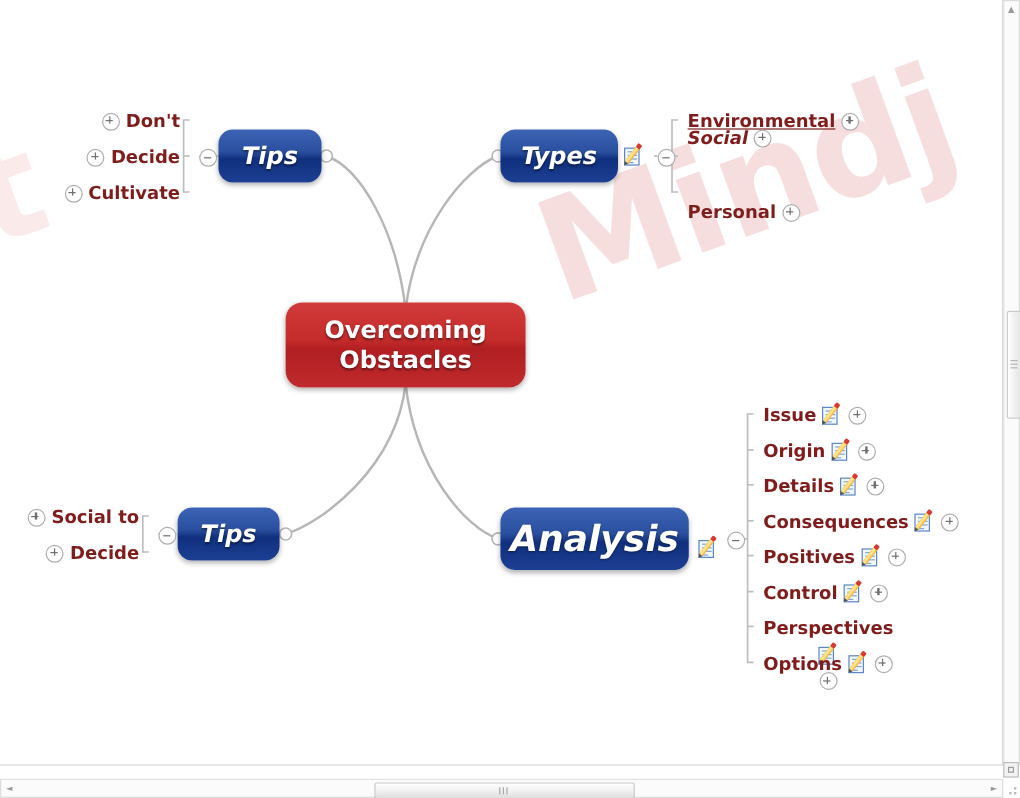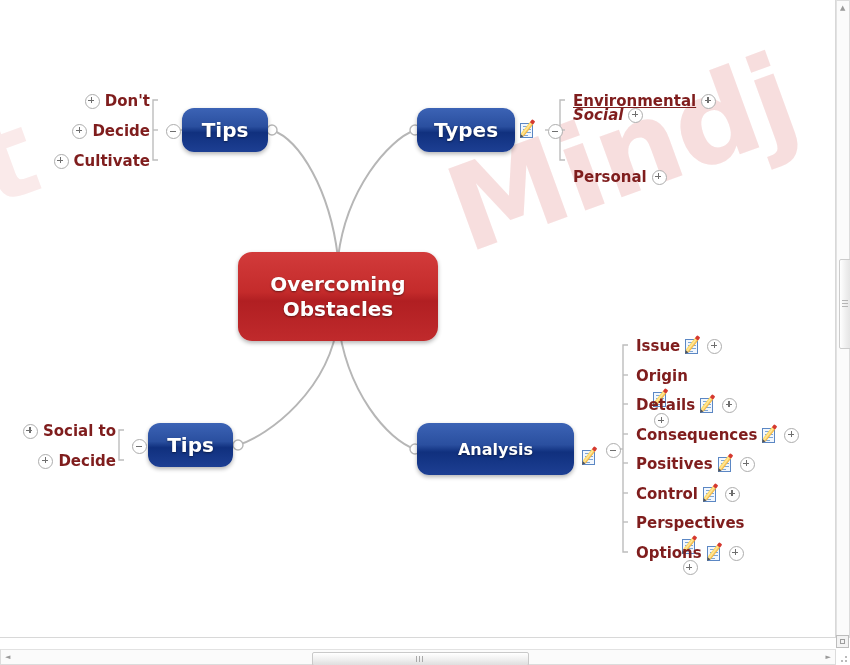--- a/index.html
+++ b/index.html
@@ -91,22 +91,23 @@
   .node.root {
     background: linear-gradient(to bottom, #d23b3b 0%, #c42b2b 45%, #b11f22 55%, #c02a2c 100%);
     font-size: 20px;
     line-height: 25px;
     text-align: center;
     border-radius: 14px;
   }
   .node.main {
     background: linear-gradient(to bottom, #3c63b5 0%, #2a4f9f 42%, #10307e 56%, #1d3f93 100%);
     font-size: 20px;
-  }
-  .node.main.big { font-size: 16px; }
+    font-style: italic;
+  }
+  .node.main.big { font-size: 30px; }
 
   
   .leaf {
     position: absolute;
     font-size: 15px;
     font-weight: bold;
     color: #7f1d1d;
     white-space: nowrap;
     display: flex;
     align-items: center;
@@ -327,21 +328,21 @@
       <path d="M 628,345 L 623,345 L 623,552 L 628,552" fill="none" stroke="#bdbdbd" stroke-width="1.4"></path>
       <path d="M 628,375 L 623,375" fill="none" stroke="#bdbdbd" stroke-width="1.4"></path>
       <path d="M 628,404 L 623,404" fill="none" stroke="#bdbdbd" stroke-width="1.4"></path>
       <path d="M 628,434 L 623,434" fill="none" stroke="#bdbdbd" stroke-width="1.4"></path>
       <path d="M 628,463 L 623,463" fill="none" stroke="#bdbdbd" stroke-width="1.4"></path>
       <path d="M 628,493 L 623,493" fill="none" stroke="#bdbdbd" stroke-width="1.4"></path>
       <path d="M 628,522 L 623,522" fill="none" stroke="#bdbdbd" stroke-width="1.4"></path>
       <path d="M 623,449 L 606,449" fill="none" stroke="#bdbdbd" stroke-width="1.4"></path>
     </svg>
 
-    <div class="node root" style="left:238px; top:252px; width:200px; height:89px;">
+    <div class="node root" style="left:238px; top:252px; width:200px; height:71px;">
       <div>
         <div>Overcoming</div>
         <div>Obstacles</div>
       </div>
     </div>
 
     <div class="node main" style="left:182px; top:108px; width:86px; height:44px;">
       <span>Tips</span>
     </div>
     <span class="toggle minus std" style="left:166px; top:124px;"></span>
@@ -426,21 +427,21 @@
             <i></i>
             <i></i>
             <i></i>
             <i></i>
           </span>
         <span class="pencil"></span>
       </span>
       <span class="toggle plus"></span>
     </div>
 
-    <div class="leaf" style="left:636px; top:367px;flex-direction:column;">
+    <div class="leaf" style="left:636px; top:367px;">
       <span>Origin</span>
       <span class="note-icon">
         <span class="paper">
             <i></i>
             <i></i>
             <i></i>
             <i></i>
           </span>
         <span class="pencil"></span>
       </span>

